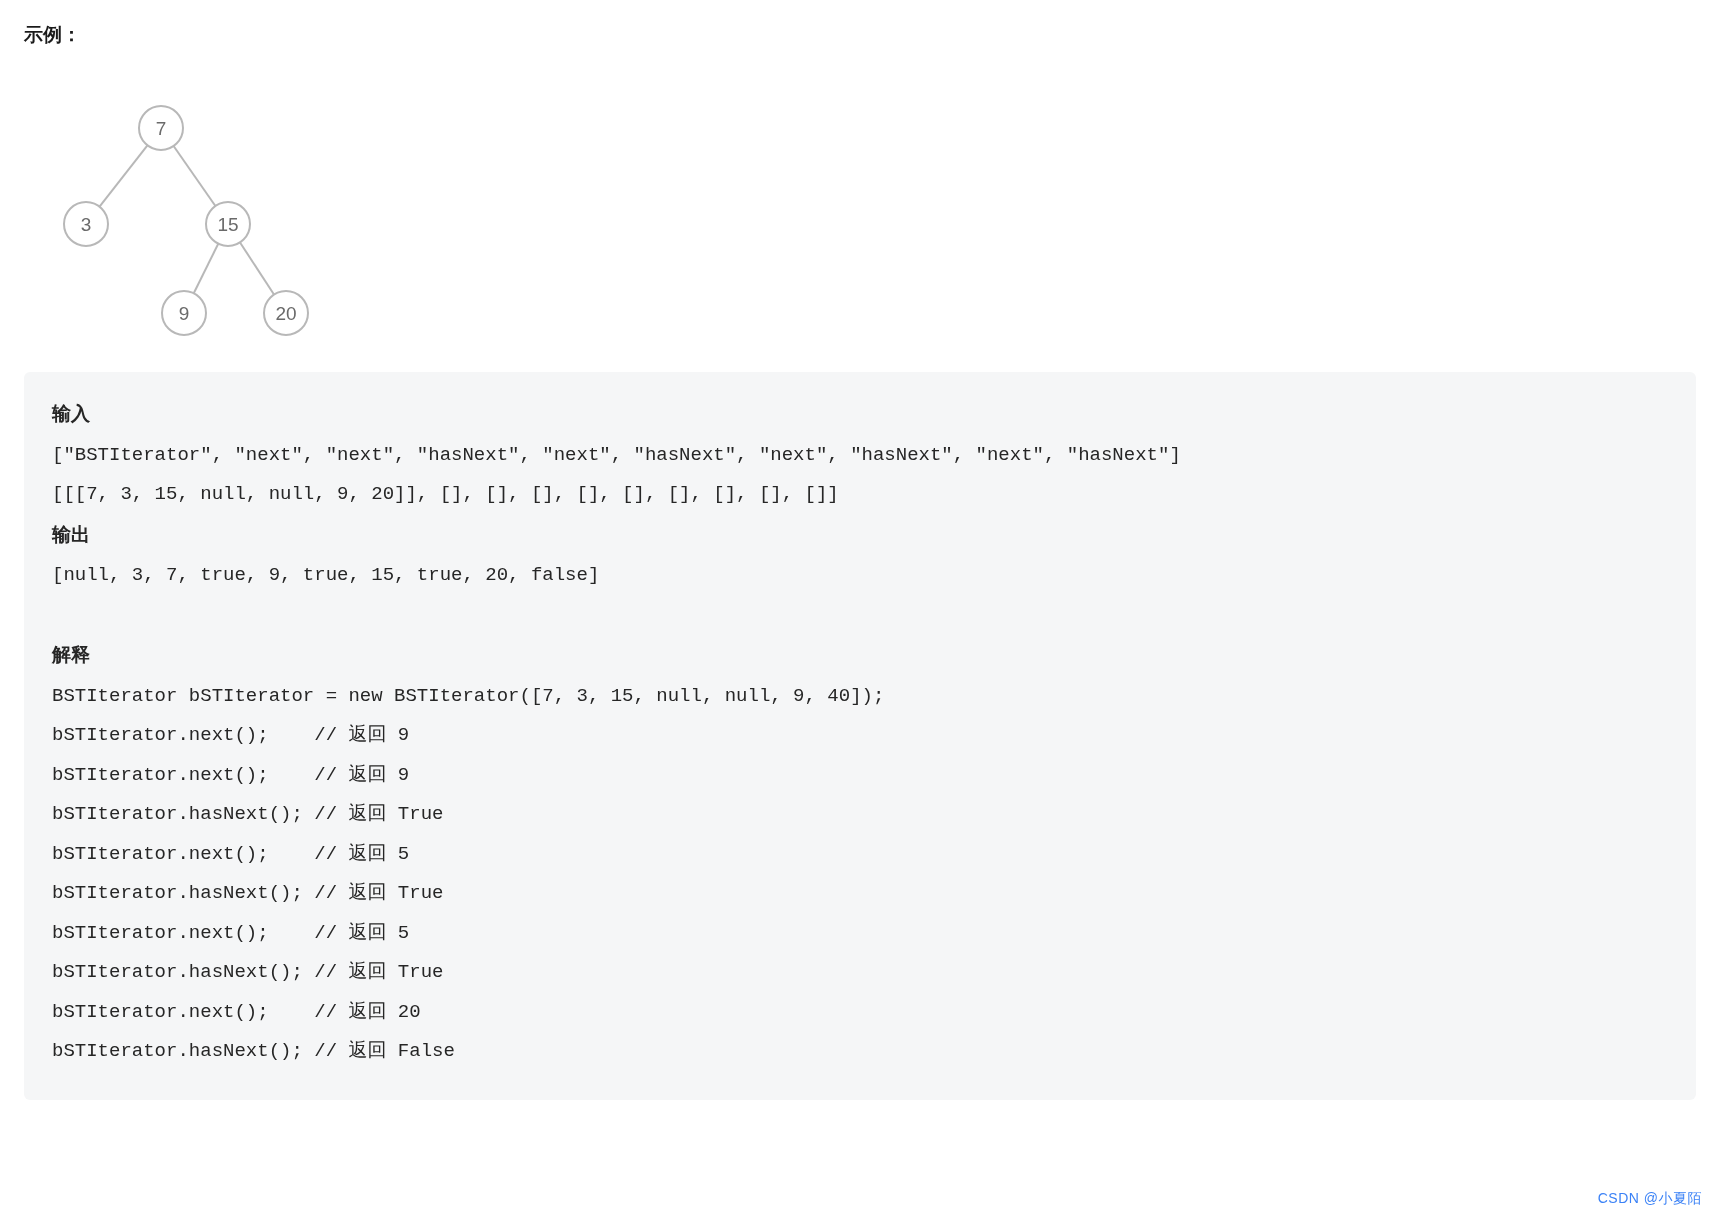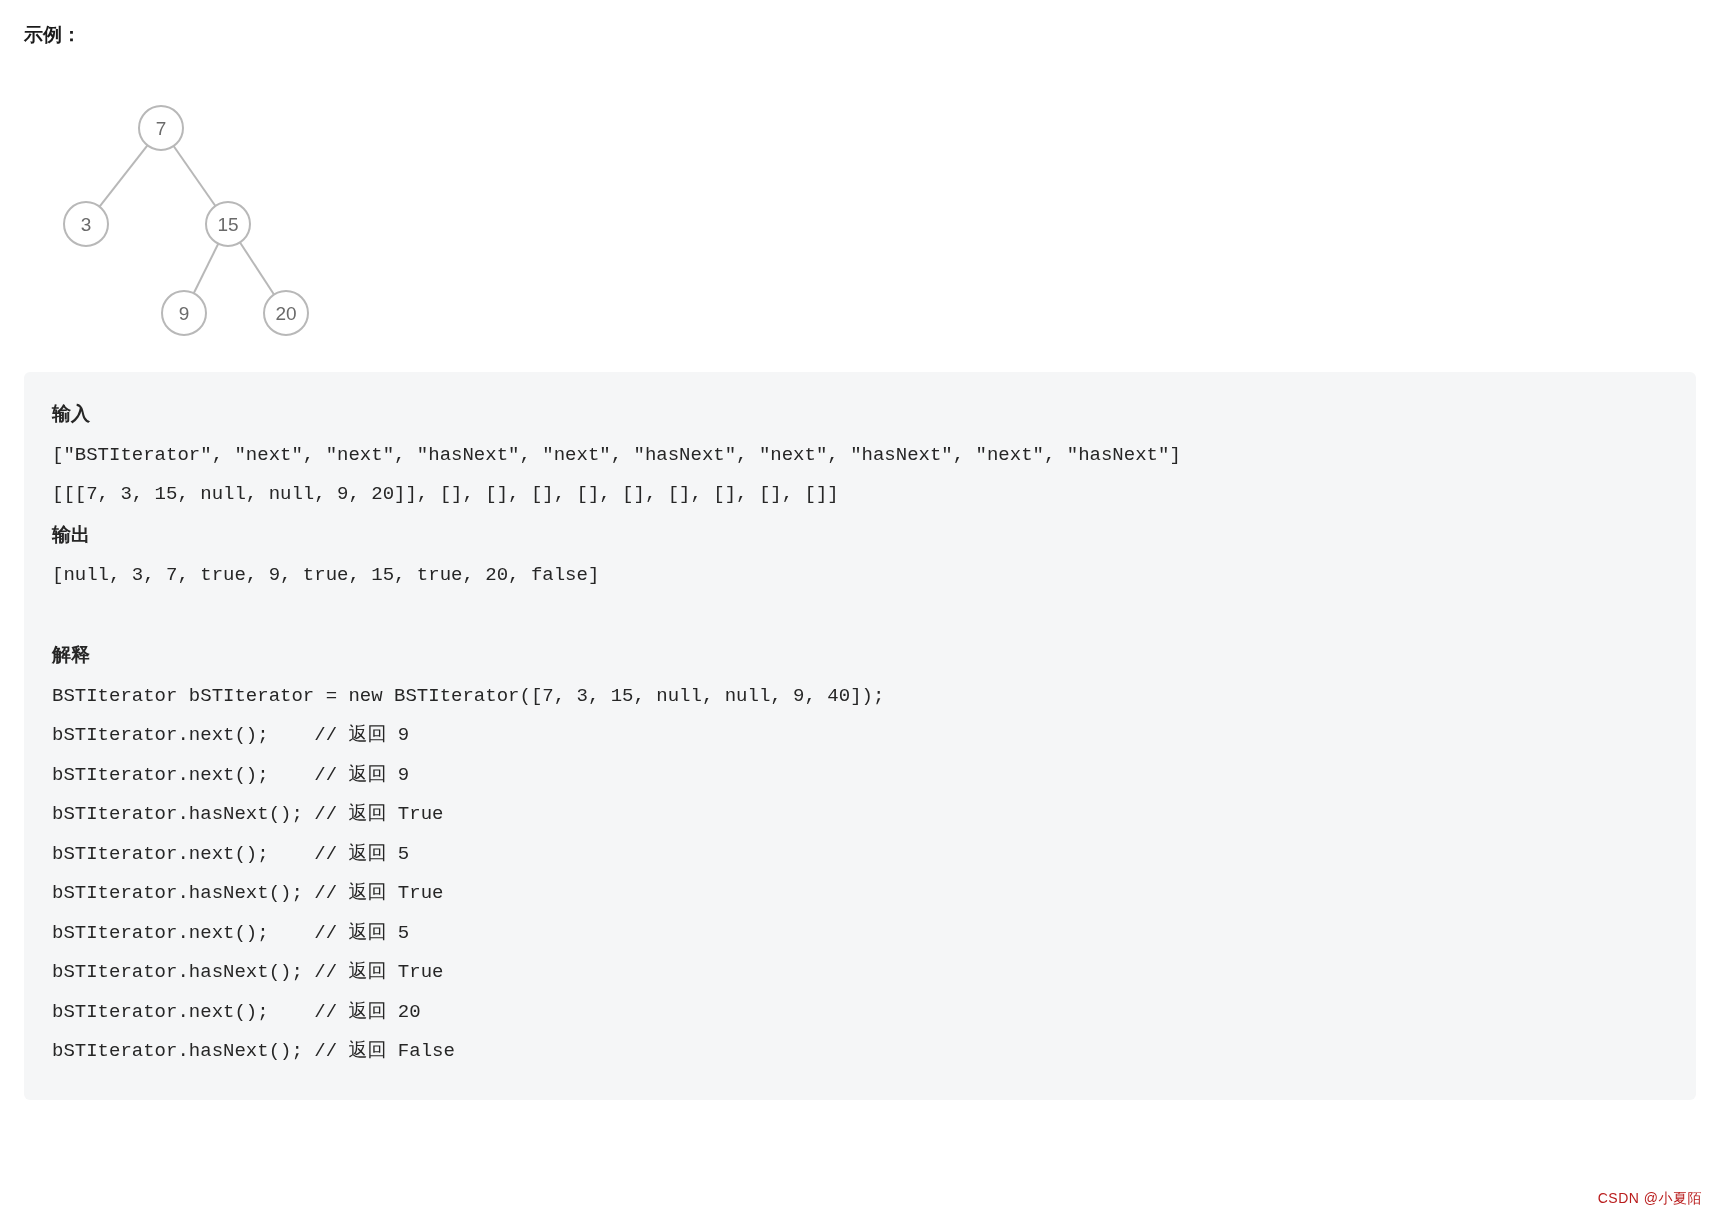--- a/index.html
+++ b/index.html
@@ -40,21 +40,21 @@
   .code-block .bold-cn {
     font-weight: 700;
     font-family: -apple-system, BlinkMacSystemFont, "Segoe UI", "PingFang SC", "Microsoft YaHei", sans-serif;
     text-align: right;
   }
   .watermark {
     position: absolute;
     right: 18px;
     bottom: 12px;
     font-size: 14px;
-    color: #b91c1c;
+    color: #3b82f6;
     letter-spacing: 0.5px;
   }
 </style>
 </head>
 <body>
 
 <div class="page">
 
   <div class="example-label">示例：</div>
 

